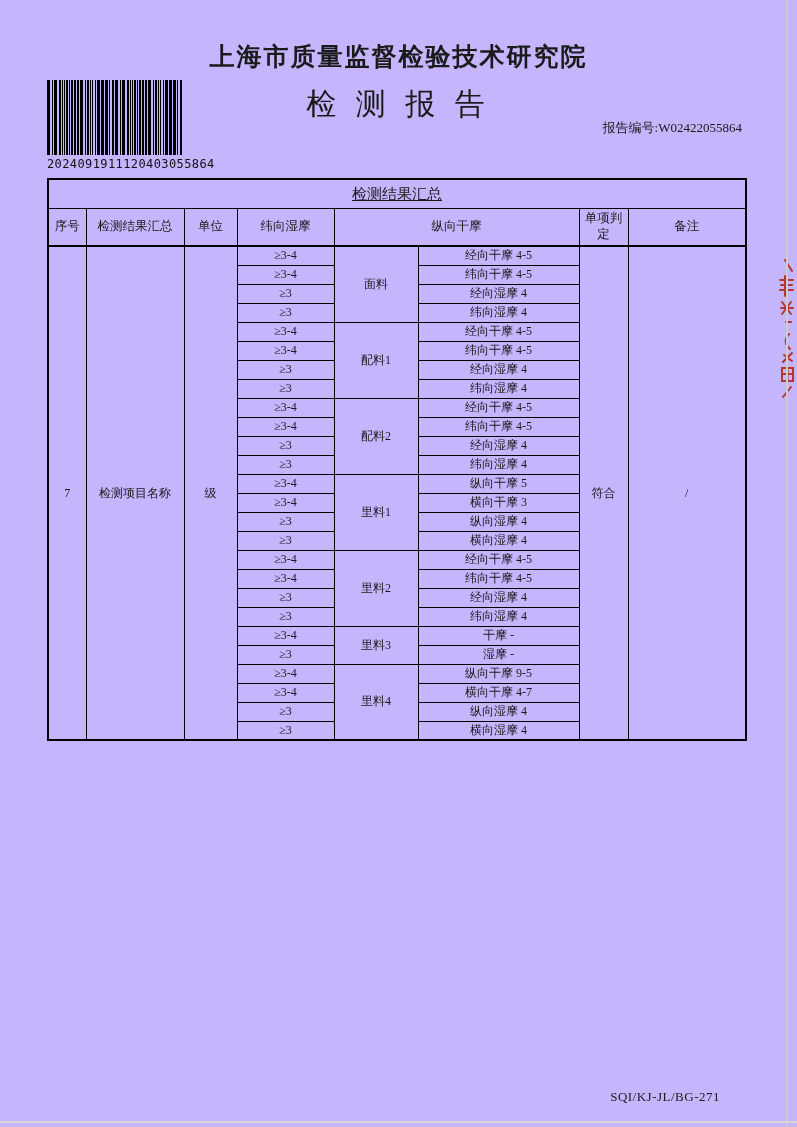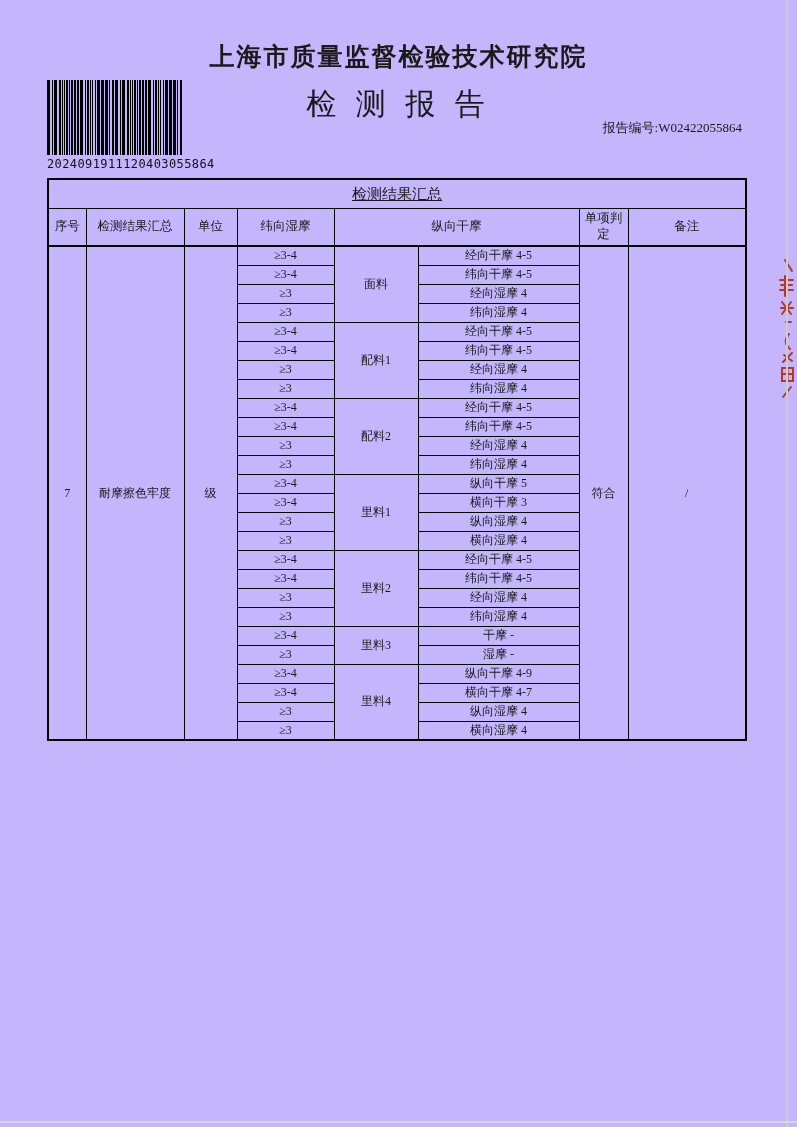--- a/index.html
+++ b/index.html
@@ -183,21 +183,21 @@
         <td>序号</td>
         <td>检测结果汇总</td>
         <td>单位</td>
         <td>纬向湿摩</td>
         <td colspan="2">纵向干摩</td>
         <td class="judgement-wrap">单项判定</td>
         <td>备注</td>
       </tr>
     <tr class="data-row">
           <td rowspan="26">7</td>
-          <td rowspan="26">耐摩擦色牢度</td>
+          <td rowspan="26">检测项目名称</td>
           <td rowspan="26">级</td>
           <td class="req">≥3-4</td>
           <td rowspan="4" class="mat">面料</td>
           <td class="res">经向干摩 4-5</td>
           <td rowspan="26">符合</td>
           <td rowspan="26">/</td>
         </tr>
         <tr class="data-row">
           <td class="req">≥3-4</td>
           <td class="res">纬向干摩 4-5</td>
@@ -283,21 +283,21 @@
           <td rowspan="2" class="mat group-top">里料3</td>
           <td class="res group-top">干摩 -</td>
         </tr>
         <tr class="data-row">
           <td class="req">≥3</td>
           <td class="res">湿摩 -</td>
         </tr>
         <tr class="data-row">
           <td class="req group-top">≥3-4</td>
           <td rowspan="4" class="mat group-top">里料4</td>
-          <td class="res group-top">纵向干摩 4-9</td>
+          <td class="res group-top">纵向干摩 9-5</td>
         </tr>
         <tr class="data-row">
           <td class="req">≥3-4</td>
           <td class="res">横向干摩 4-7</td>
         </tr>
         <tr class="data-row">
           <td class="req">≥3</td>
           <td class="res">纵向湿摩 4</td>
         </tr>
         <tr class="data-row">
@@ -313,16 +313,17 @@
       <path d="M8,22 h13 M9,27 h11 M8,32 h13 M13,18 v20"></path>
       <path d="M10,44 l9,12 M19,44 l-9,12 M9,50 h12"></path>
       <path d="M14,64 h5"></path>
       <path d="M17,76 q-7,8 1,15"></path>
       <path d="M12,97 l8,6 M20,95 l-9,9"></path>
       <path d="M10,110 h11 v13 h-11 z M10,116 h11 M15.5,110 v13"></path>
       <path d="M11,139 L19,129"></path>
     </g>
   </svg>
 
+  <div class="footer-code">SQI/KJ-JL/BG-271</div>
 
   <div class="edge-right"></div>
   <div class="edge-bottom"></div>
 </div>
 
 </body></html>

